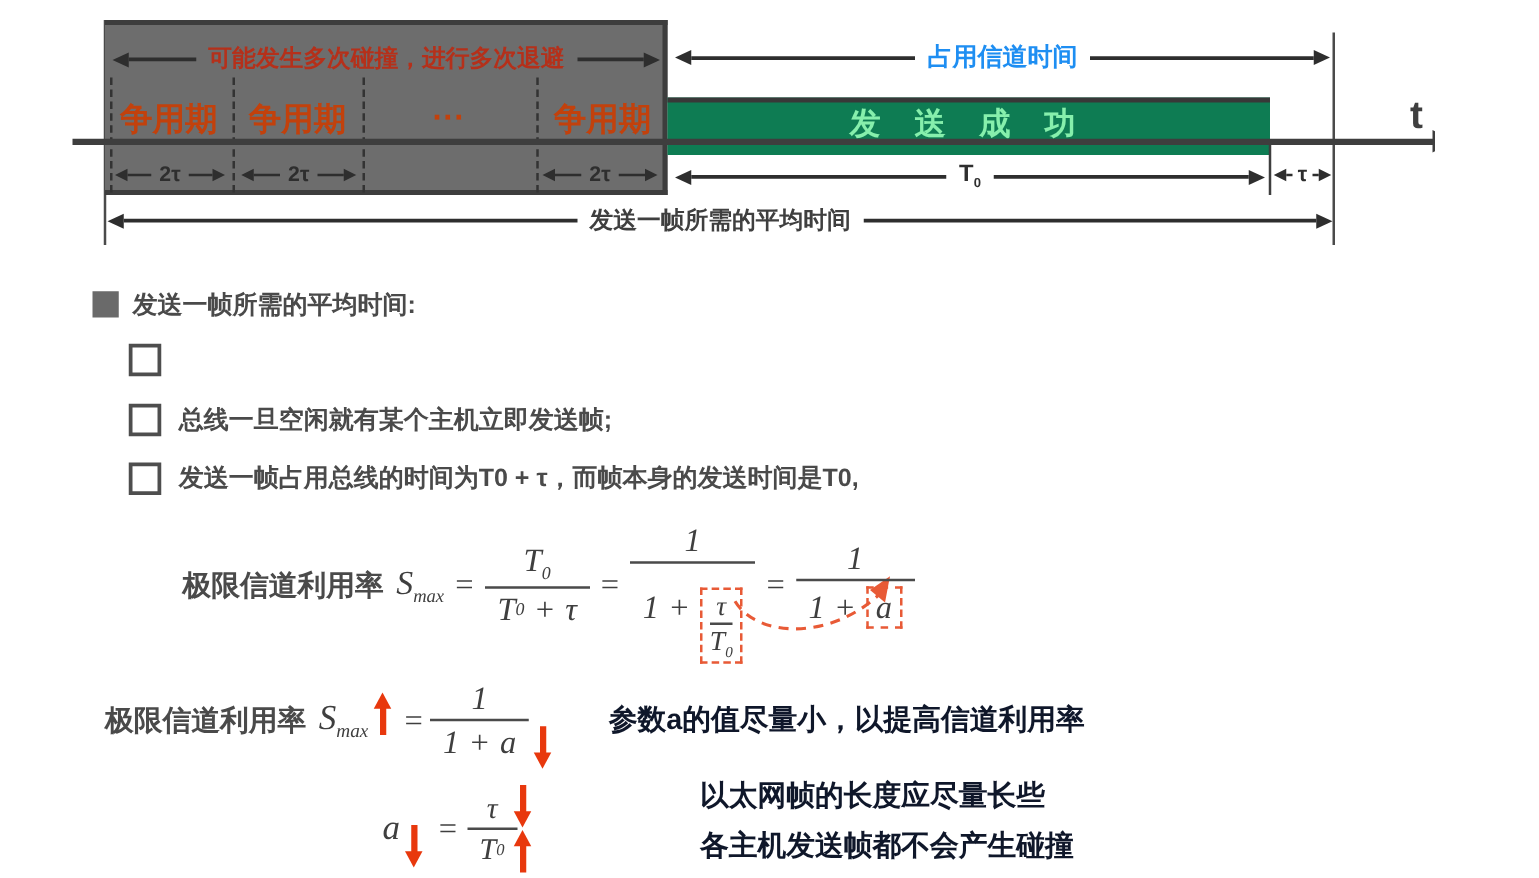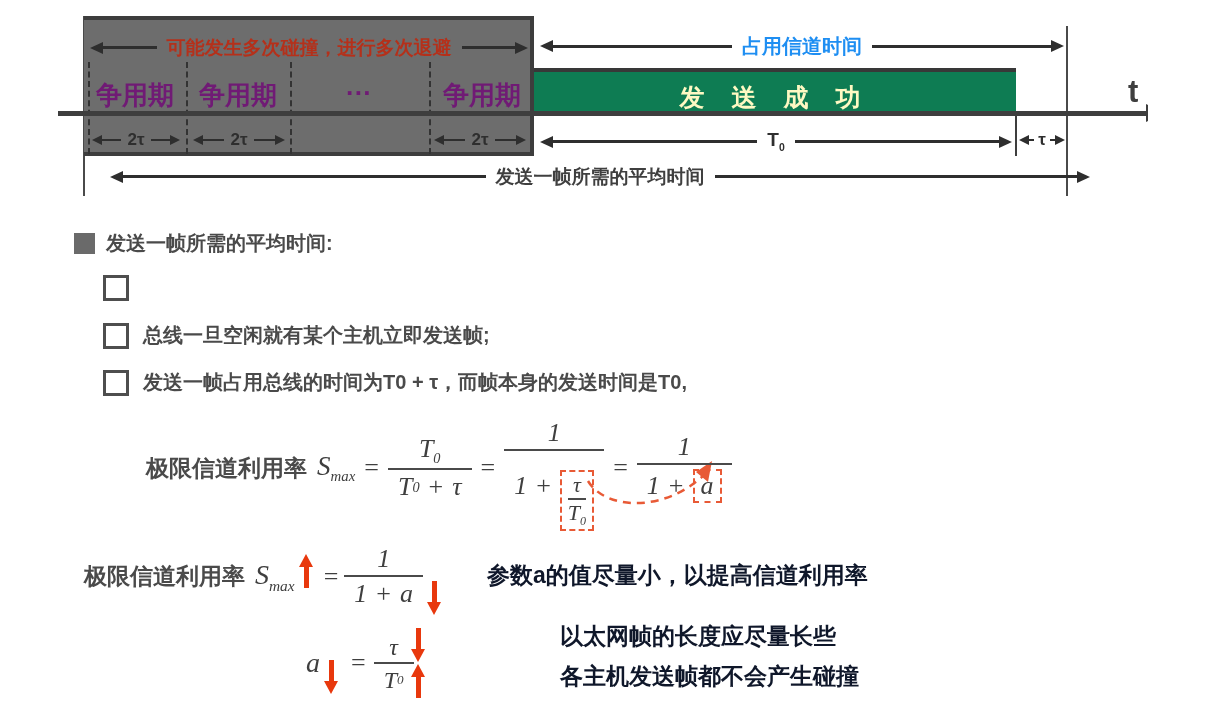--- a/index.html
+++ b/index.html
@@ -14,24 +14,24 @@
   .m-arrow .ln{flex:1;height:3px;background:currentColor;}
   .m-arrow .lbl{margin:0 10px;font-weight:700;white-space:nowrap;line-height:1;}
   .m-arrow.small .ln{height:2px;}
   .m-arrow.small .head-l{border-width:5px;border-right-width:10px;border-left:0;}
   .m-arrow.small .head-r{border-width:5px;border-left-width:10px;border-right:0;}
   
   .vline{position:absolute;width:2px;background:#4a4a4a;z-index:1;}
   .gray-box{position:absolute;left:84px;top:16px;width:450px;height:140px;background:#6d6d6d;
     border:4px solid #3d3d3d;border-left:none;box-sizing:border-box;z-index:2;}
   .divider{position:absolute;top:62px;height:92px;width:0;border-left:2px dashed #333;z-index:3;}
-  .sec-label{position:absolute;top:78px;width:110px;text-align:center;font-weight:700;font-size:26px;color:#701a75;z-index:4;}
-  .green-bar{position:absolute;left:534px;top:68px;width:482px;height:46px;background:#0e7c53;
-    border-top:4px solid #383838;box-sizing:border-box;display:flex;align-items:flex-end;justify-content:center;
-    color:#fef9c3;font-weight:700;font-size:25px;letter-spacing:10px;z-index:2;}
+  .sec-label{position:absolute;top:78px;width:110px;text-align:center;font-weight:700;font-size:26px;color:#c2410c;z-index:4;}
+  .green-bar{position:absolute;left:534px;top:78px;width:482px;height:46px;background:#0e7c53;
+    border-top:4px solid #383838;box-sizing:border-box;display:flex;align-items:flex-start;justify-content:center;
+    color:#86efac;font-weight:700;font-size:25px;letter-spacing:10px;z-index:2;}
   .axis{position:absolute;left:58px;top:111px;width:1090px;height:5px;background:#3e3e3e;z-index:5;}
   .axis-head{position:absolute;left:1146px;top:104px;width:0;height:0;border:9px solid transparent;border-right:0;border-left:17px solid #3e3e3e;z-index:5;}
   .t-label{position:absolute;left:1128px;top:74px;font-weight:700;font-size:31px;color:#222;z-index:5;}
   .tick{position:absolute;width:2px;background:#3e3e3e;z-index:4;}
   
   .heading-row{position:absolute;left:74px;top:230px;display:flex;align-items:center;gap:11px;}
   .sq{width:21px;height:21px;background:#6a6a6a;}
   .heading-row .txt{font-size:20px;font-weight:700;color:#4a4a4a;}
   .check-row{position:absolute;left:103px;display:flex;align-items:center;gap:14px;}
   .cbox{width:20px;height:20px;border:3px solid #4e4e4e;background:#fff;box-sizing:content-box;}
@@ -143,21 +143,21 @@
   </div>
   <div class="tick" style="left:1015px;top:116px;height:40px;"></div>
   <div class="m-arrow small" style="left:1019px;top:131px;width:46px;">
     <span class="head-l"></span>
       <span class="ln"></span>
     <span class="lbl" style="font-size:17px;margin:0 4px;">τ</span>
     <span class="ln"></span>
       <span class="head-r"></span>
   </div>
 
-  <div class="m-arrow" style="left:86px;top:167px;width:980px;padding-left:24px;">
+  <div class="m-arrow" style="left:86px;top:167px;width:980px;">
     <span class="head-l"></span>
       <span class="ln"></span>
     <span class="lbl" style="font-size:19px;color:#3f3f3f;">发送一帧所需的平均时间</span>
     <span class="ln"></span>
       <span class="head-r"></span>
   </div>
 
   <div class="heading-row">
     <span class="sq"></span>
     <span class="txt">发送一帧所需的平均时间:</span>

